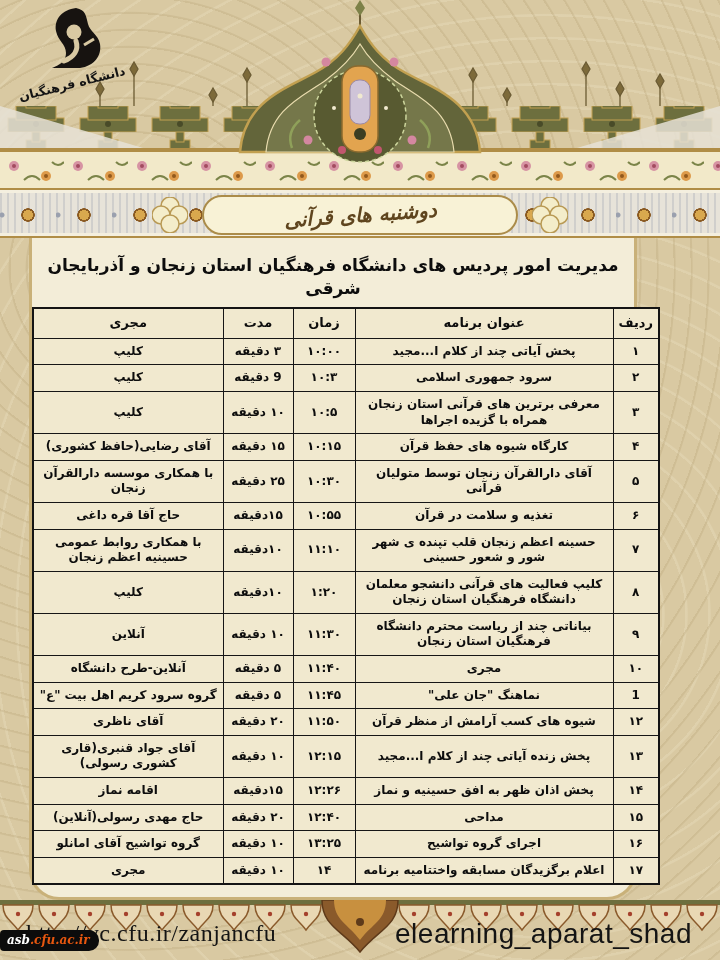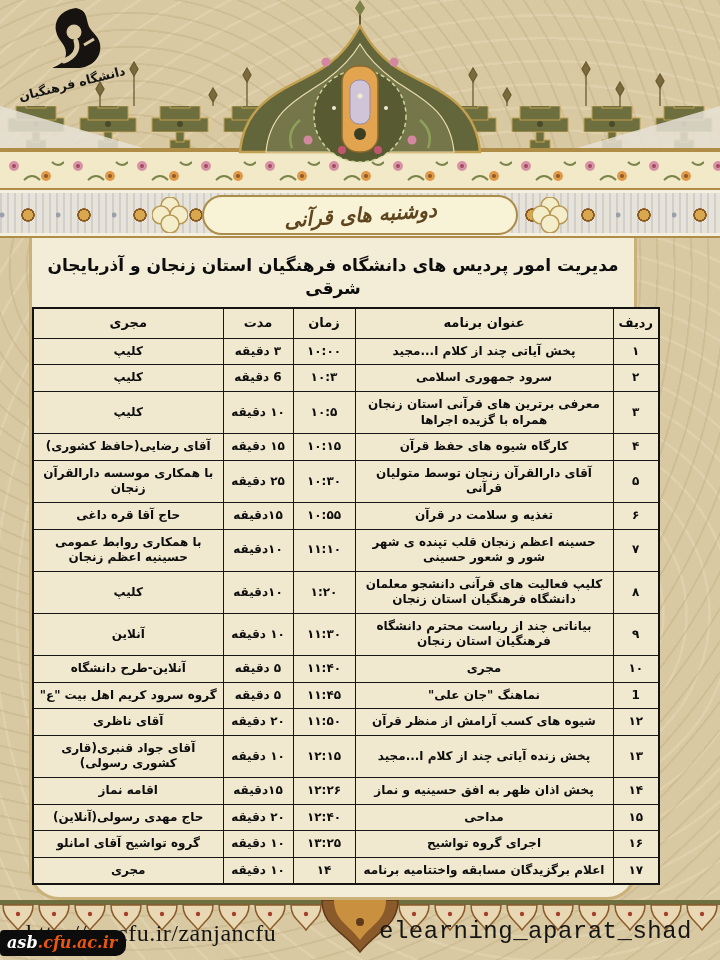--- a/index.html
+++ b/index.html
@@ -57,26 +57,26 @@
     font-family:"DejaVu Sans","Liberation Sans",sans-serif;
   }
   table.schedule th{font-size:13px;padding:6px 3px}
 
   .fringe-svg{position:absolute;top:900px;left:0;display:block}
   .footer-left{
     position:absolute;top:920px;left:26px;font-family:"Liberation Serif",serif;
     font-size:24px;color:#141414;letter-spacing:.5px;
   }
   .footer-right{
-    position:absolute;top:918px;right:28px;font-family:Liberation Mono, monospace;
-    font-size:24px;color:#141414;letter-spacing:.5px;
+    position:absolute;top:918px;right:28px;font-family:Liberation Sans, sans-serif;
+    font-size:28px;color:#141414;letter-spacing:.5px;
   }
   .badge{
     position:absolute;top:930px;left:0;background:#0c0c0c;border-radius:4px 10px 10px 4px;
-    padding:3px 9px 4px 7px;font-style:italic;font-weight:bold;font-size:16px;
+    padding:3px 9px 4px 7px;font-style:italic;font-weight:bold;font-size:12px;
     font-family:"DejaVu Serif","Liberation Serif",serif;z-index:3;
   }
   .badge .w{color:#ffffff}
   .badge .o{color:#e8570f}
 
   .logo{position:absolute;top:6px;left:16px;width:120px;z-index:2;text-align:center}
   .logo-name{
     transform:rotate(-14deg);font-weight:bold;font-size:12.5px;color:#141414;
     direction:rtl;margin-top:0;width:112px;
   }
@@ -221,21 +221,21 @@
             <td>۱</td>
             <td>پخش  آیاتی چند از کلام ا...مجید</td>
             <td>۱۰:۰۰</td>
             <td>۳ دقیقه</td>
             <td>کلیپ</td>
           </tr>
           <tr>
             <td>۲</td>
             <td>سرود جمهوری  اسلامی</td>
             <td>۱۰:۳</td>
-            <td>6 دقیقه</td>
+            <td>9 دقیقه</td>
             <td>کلیپ</td>
           </tr>
           <tr>
             <td>۳</td>
             <td>معرفی برترین های قرآنی استان زنجان همراه با گزیده اجراها</td>
             <td>۱۰:۵</td>
             <td>۱۰ دقیقه</td>
             <td>کلیپ</td>
           </tr>
           <tr>

